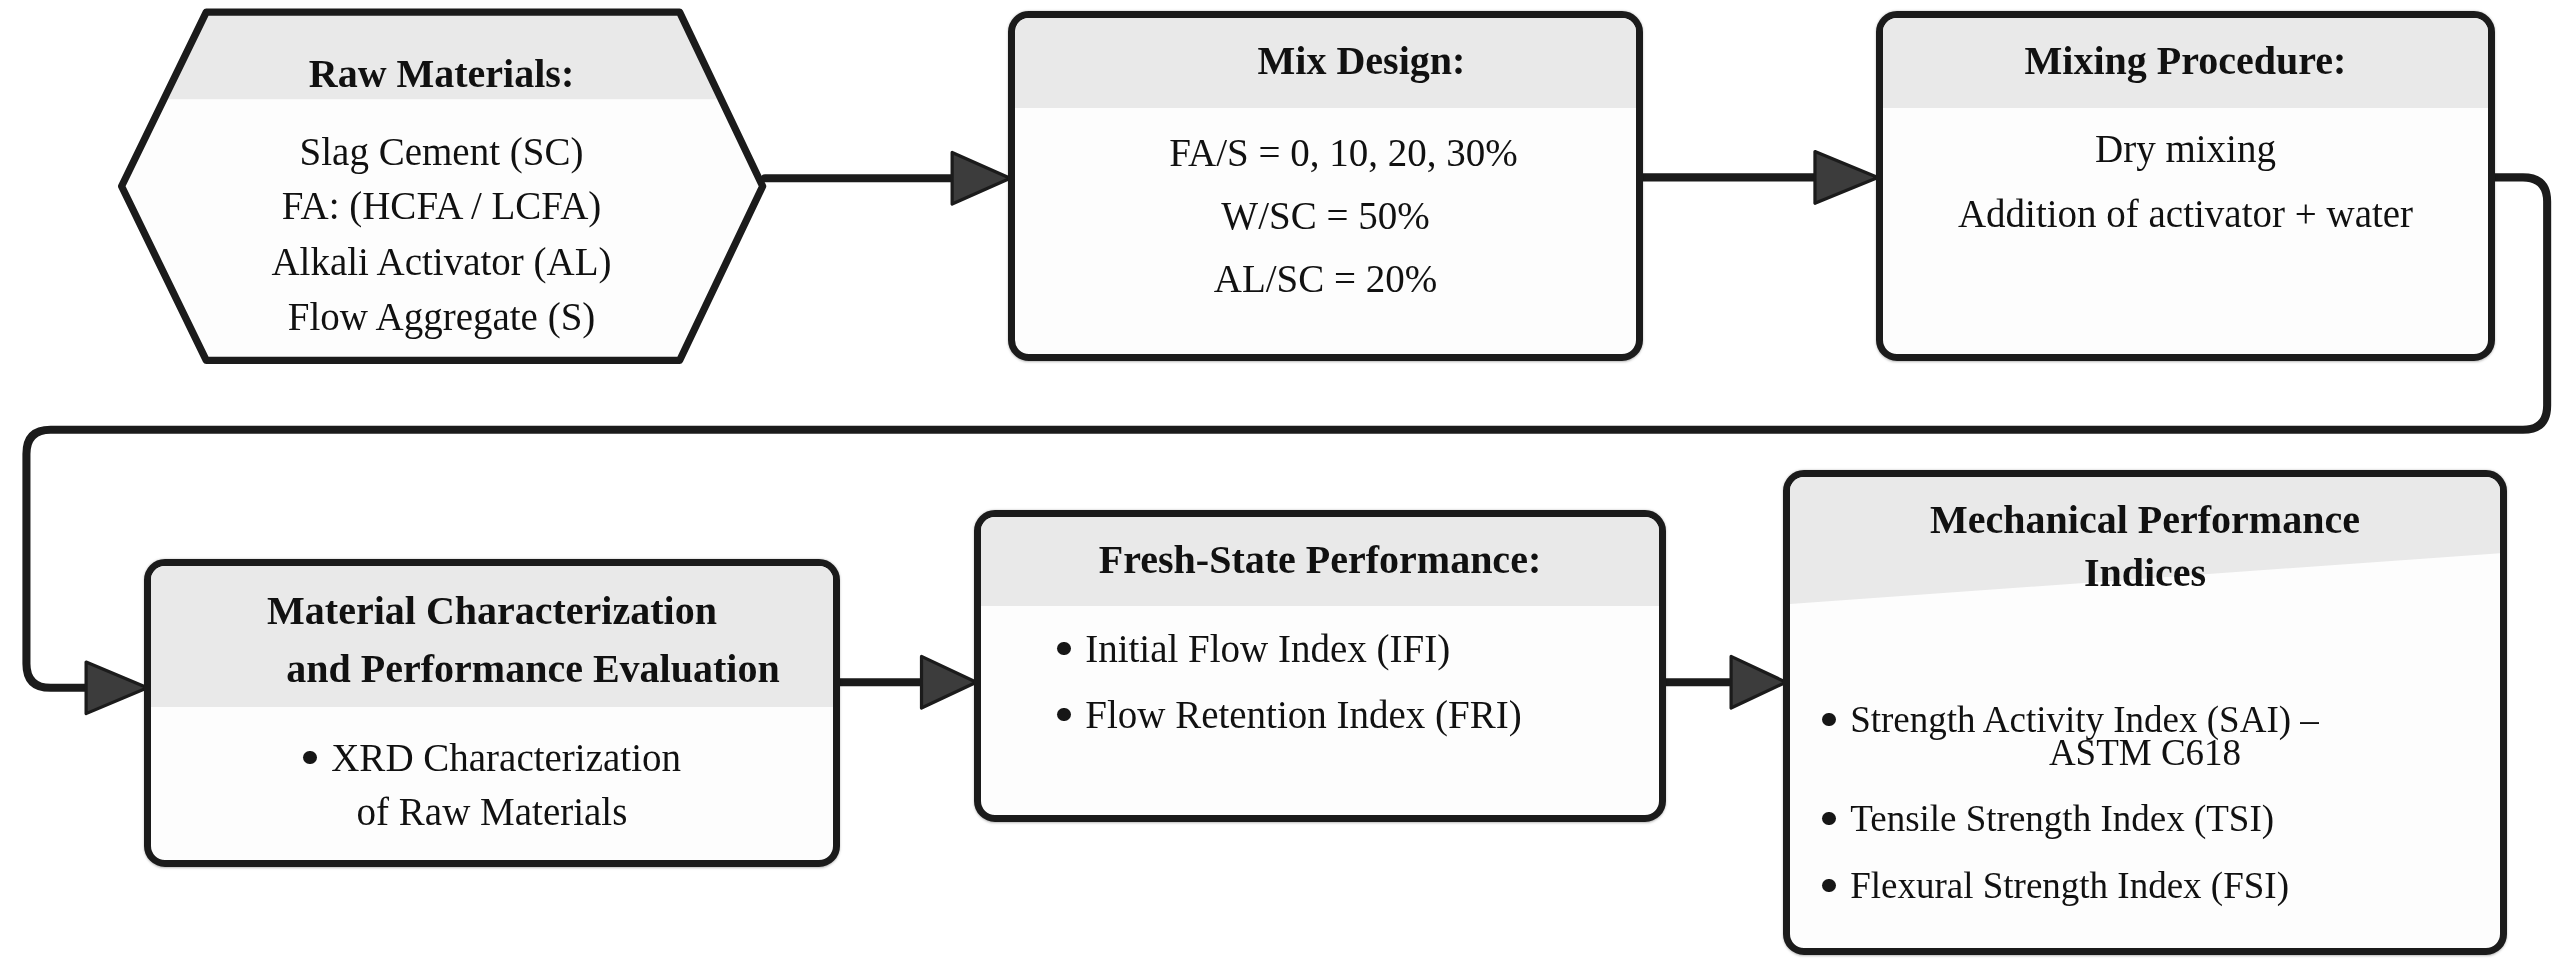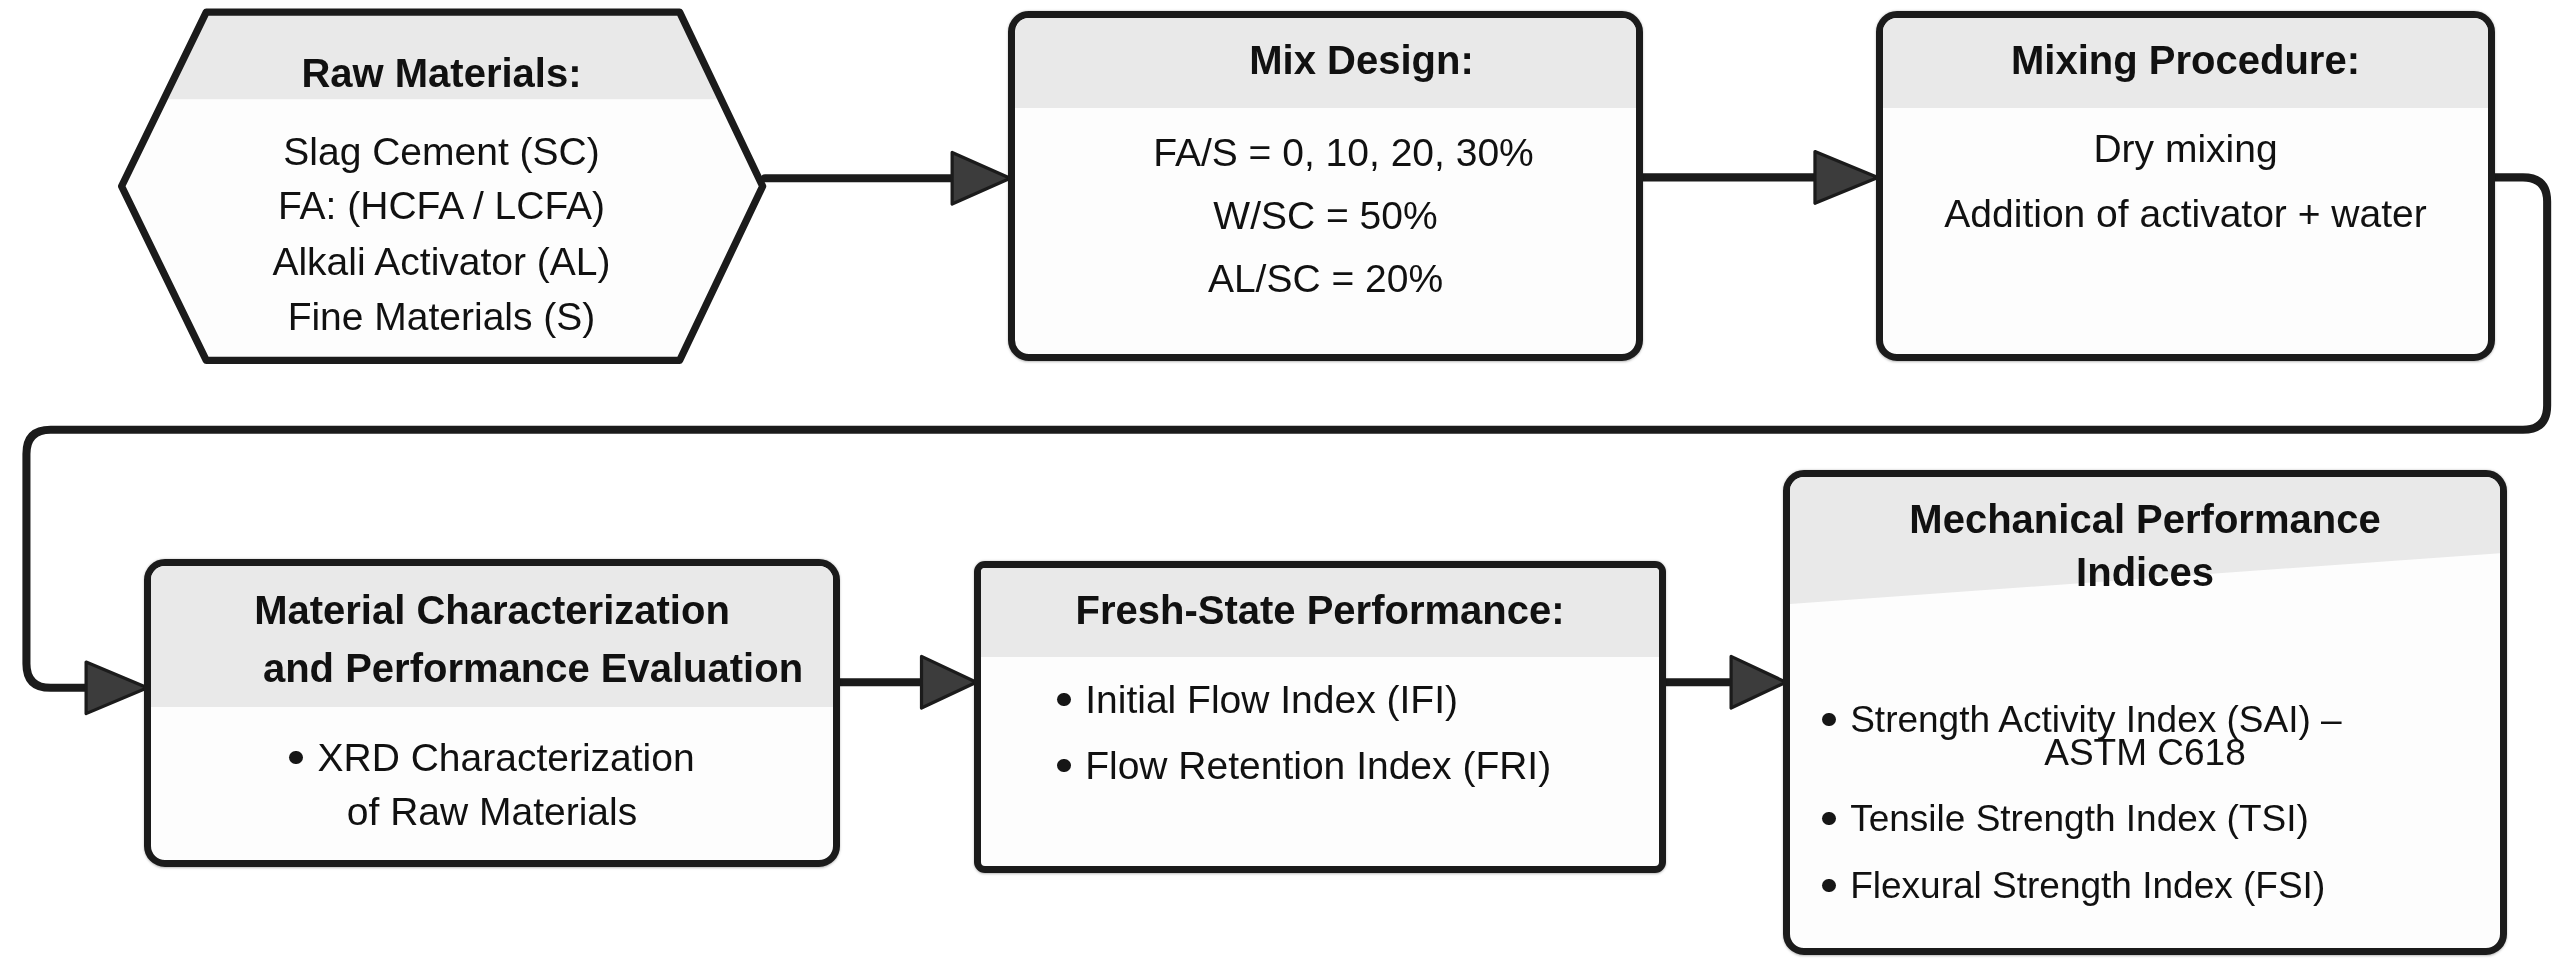--- a/index.html
+++ b/index.html
@@ -1,20 +1,20 @@
 <!DOCTYPE html>
 <html style="font-size:13px"><head>
 <meta charset="utf-8">
 <style>
   html,body{margin:0;padding:0;background:#ffffff;}
   .canvas{
     position:relative;
     width:2576px;height:962px;
     background:#ffffff;
-    font-family:Liberation Sans, sans-serif;
+    font-family:Liberation Serif, serif;
     color:#111111;
     overflow:hidden;
   }
   .shapes{position:absolute;left:0;top:0;}
   .box{
     position:absolute;
     background:#fdfdfd;
     border:7.3px solid #1b1b1b;
     border-radius:21px;
     overflow:hidden;
@@ -39,21 +39,21 @@
   .dot{
     display:inline-block;width:13.7px;height:13.7px;border-radius:50%;
     background:#161616;margin-right:14.5px;flex:0 0 auto;
   }
   
   .hex-text{position:absolute;left:121px;top:9.7px;width:641px;height:352px;}
   
   #box-mix{left:1008px;top:11.3px;width:621px;height:336px;}
   #box-mixing{left:1876px;top:11.3px;width:605px;height:336px;}
   #box-material{left:144px;top:531px;width:682px;height:294px;margin-top:28px;}
-  #box-fresh{left:974px;top:561px;width:678px;height:298px;border-radius:11px;}
+  #box-fresh{left:974px;top:510px;width:678px;height:298px;}
   #box-mech{left:1783px;top:470px;width:710px;height:471px;}
   #box-mix .band,#box-mixing .band{height:90px;}
   #box-material .band{height:141px;}
   #box-fresh .band{height:89px;}
   #box-mech .band{height:127px;clip-path:polygon(0 0,100% 0,100% 60%,0 100%);}
   #box-mech .body-line,#box-mech .bullet-line{font-size:37px;}
 </style>
 </head>
 <body>
 
@@ -94,21 +94,21 @@
       <path d="M2045 846 H2148" stroke="#1b1b1b" stroke-width="10" stroke-linecap="round" fill="none"></path>
       <polygon points="2146,814 2214,846 2146,878" fill="#3c3c3c" stroke="#1b1b1b" stroke-width="4" stroke-linejoin="round"></polygon>
     </g>
   </svg>
 
   <div class="hex-text">
     <div class="tline title" style="top:41px;">Raw Materials:</div>
     <div class="tline body-line" style="top:119px;">Slag Cement (SC)</div>
     <div class="tline body-line" style="top:173px;">FA: (HCFA / LCFA)</div>
     <div class="tline body-line" style="top:229px;">Alkali Activator (AL)</div>
-    <div class="tline body-line" style="top:284px;">Fine Materials (S)</div>
+    <div class="tline body-line" style="top:284px;">Flow Aggregate (S)</div>
   </div>
 
   <div class="box" id="box-mix">
     <div class="band"></div>
     <div class="tline title" style="top:20px;padding-left:36px;">Mix Design:</div>
     <div class="tline body-line" style="top:112px;padding-left:18px;">FA/S = 0, 10, 20, 30%</div>
     <div class="tline body-line" style="top:175px;">W/SC = 50%</div>
     <div class="tline body-line" style="top:238px;">AL/SC = 20%</div>
   </div>
 

